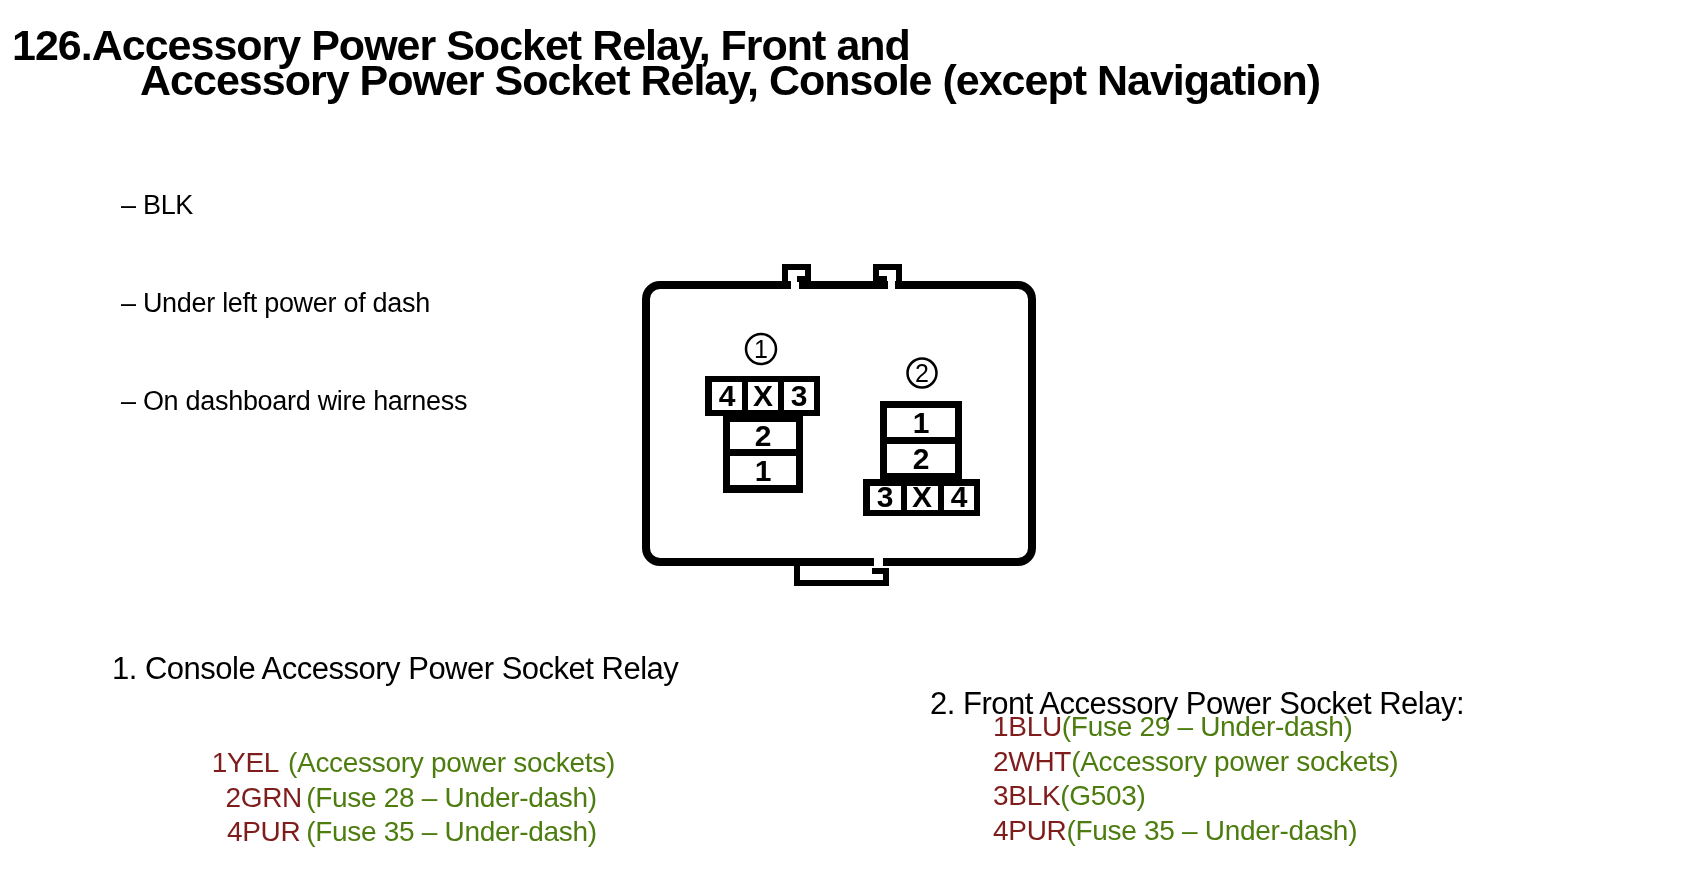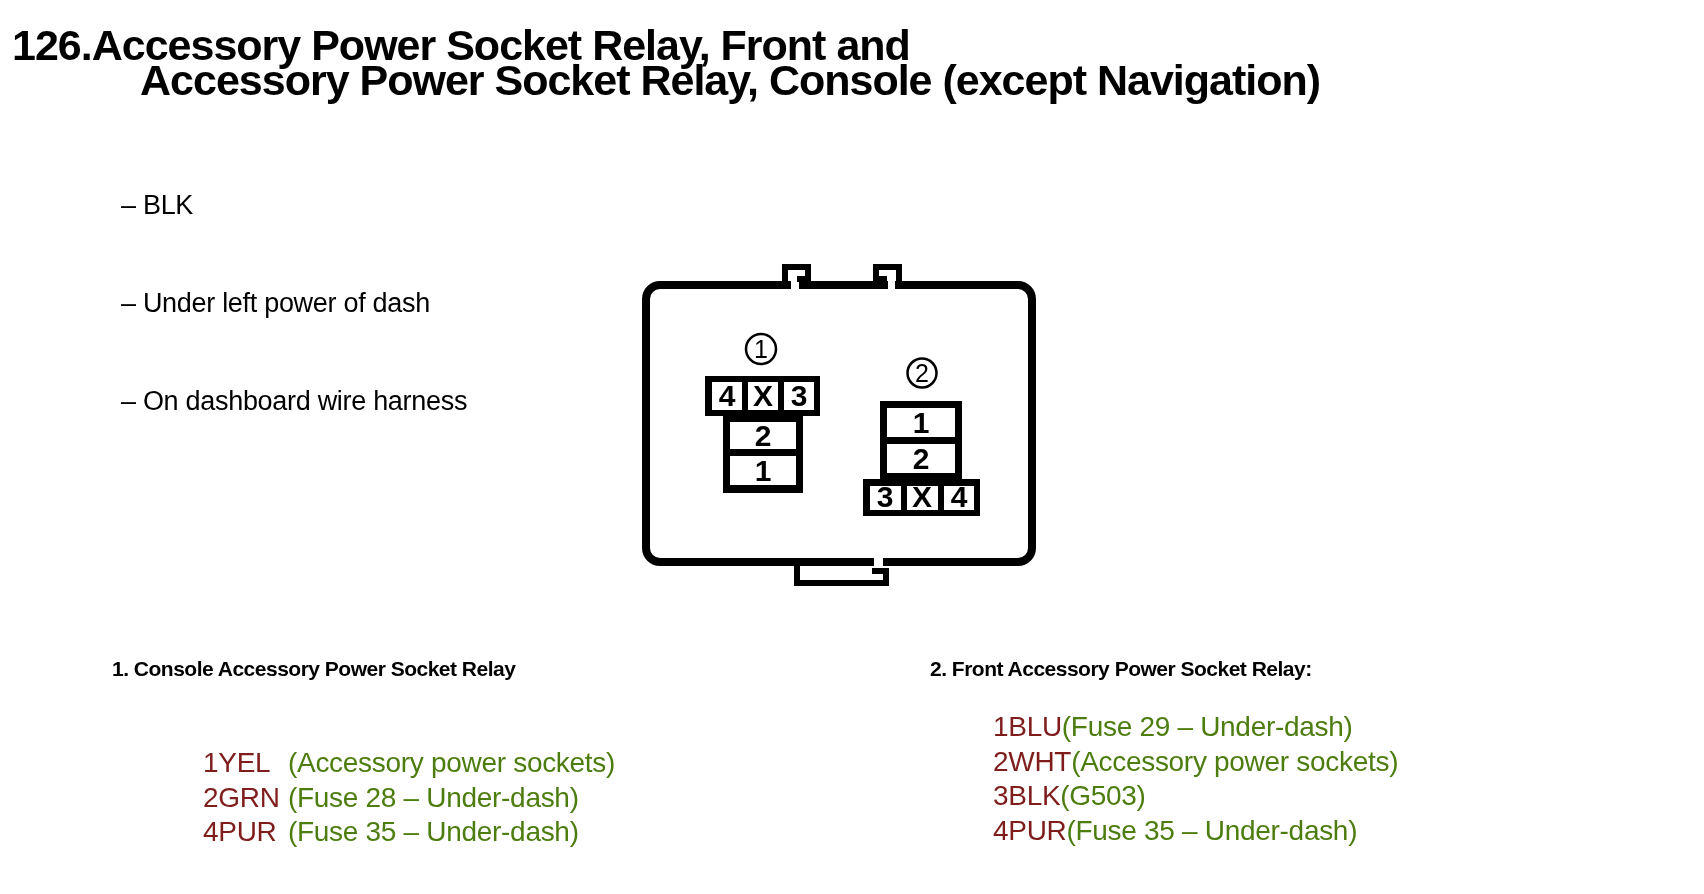--- a/index.html
+++ b/index.html
@@ -17,21 +17,21 @@
     font-size:43px;font-weight:bold;letter-spacing:-1px;
     white-space:nowrap;line-height:50px;color:#000;
   }
   
   .bullets{
     font-size:27px;line-height:32.6px;letter-spacing:-0.3px;
     white-space:pre;color:#000;
   }
   
   .sec-heading{
-    font-size:21px;font-weight:bold;letter-spacing:-0.5px;
+    font-size:31px;font-weight:normal;letter-spacing:-0.5px;
     line-height:33px;white-space:nowrap;color:#000;
   }
   .sec-heading .h2line{margin-left:8px;margin-top:9px;}
   
   .pinlist{
     font-size:28px;line-height:34.5px;letter-spacing:-0.3px;
     white-space:nowrap;color:#000;
   }
   .pin-row{display:block;}
   .pin-code{display:inline-block;color:#7f1d1d;}
@@ -100,33 +100,33 @@
     <rect x="907" y="486" width="31" height="24" fill="#ffffff"></rect>
     <rect x="944" y="486" width="30" height="24" fill="#ffffff"></rect>
     <text class="cellnum" x="885" y="507" text-anchor="middle">3</text>
     <text class="cellnum" x="922" y="507" text-anchor="middle">X</text>
     <text class="cellnum" x="959" y="507" text-anchor="middle">4</text>
   </svg>
 
   <div class="abs sec-heading" style="left:112px;top:652px;">
     <div>1. Console Accessory Power Socket Relay</div>
   </div>
-  <div class="abs pinlist left" style="left:203px;top:746px;">
+  <div class="abs pinlist left" style="left:203px;top:746px;text-align:center;">
     <div class="pin-row">
       <span class="pin-code">1YEL</span><span class="pin-ref">(Accessory power sockets)</span>
     </div>
     <div class="pin-row">
       <span class="pin-code">2GRN</span><span class="pin-ref">(Fuse 28 – Under-dash)</span>
     </div>
     <div class="pin-row">
       <span class="pin-code">4PUR</span><span class="pin-ref">(Fuse 35 – Under-dash)</span>
     </div>
   </div>
 
-  <div class="abs sec-heading" style="left:930px;top:652px;">2. Front Accessory Power Socket Relay:</div>
+  <div class="abs sec-heading" style="left:930px;top:687px;">2. Front Accessory Power Socket Relay:</div>
   <div class="abs pinlist right" style="left:993px;top:710px;">
     <div class="pin-row">
       <span class="pin-code">1BLU</span><span class="pin-ref">(Fuse 29 – Under-dash)</span>
     </div>
     <div class="pin-row">
       <span class="pin-code">2WHT</span><span class="pin-ref">(Accessory power sockets)</span>
     </div>
     <div class="pin-row">
       <span class="pin-code">3BLK</span><span class="pin-ref">(G503)</span>
     </div>

